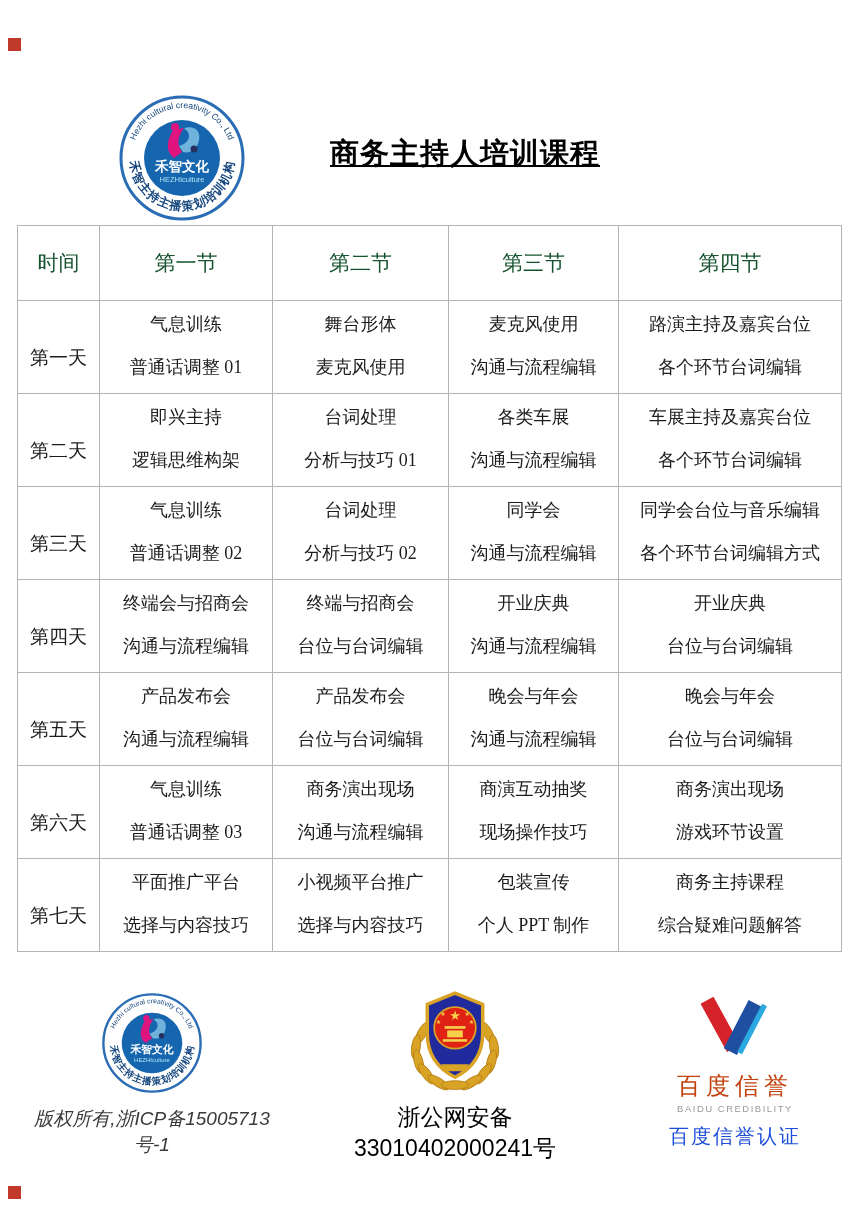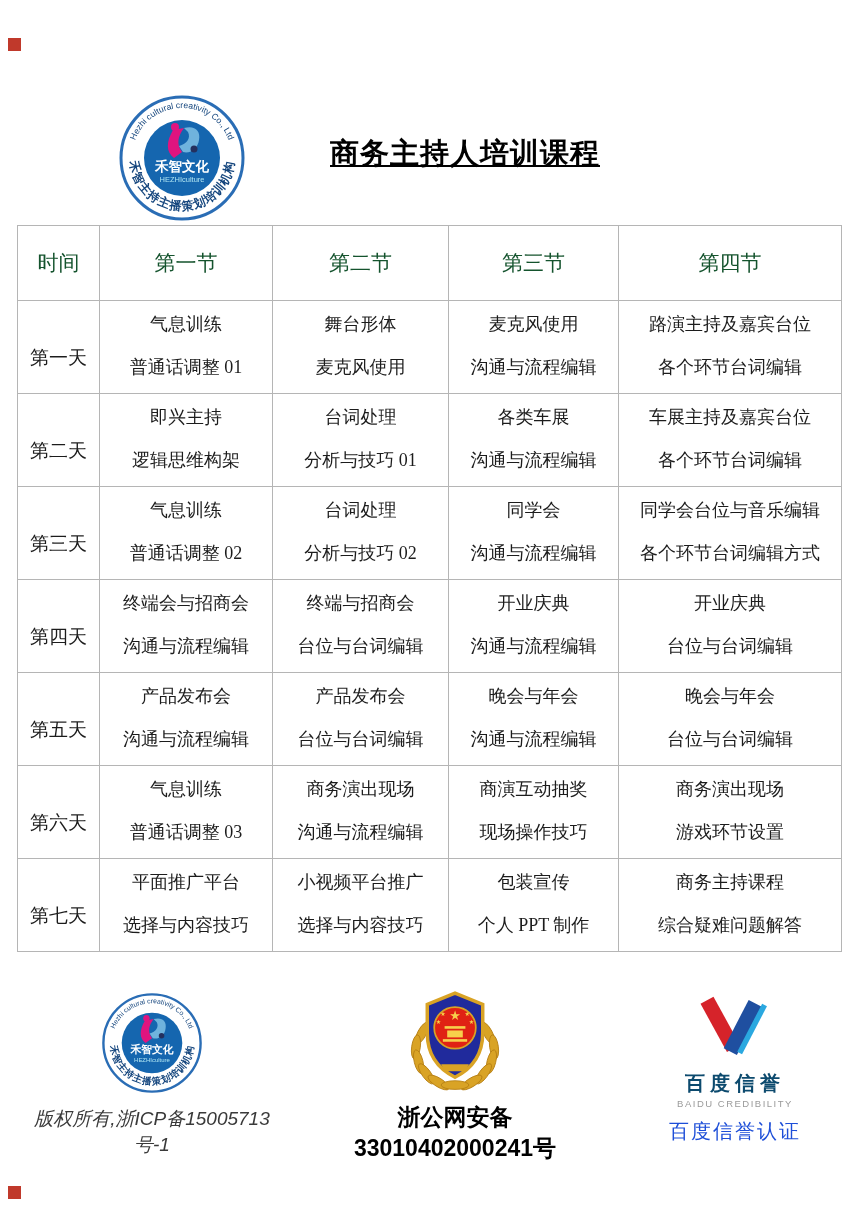--- a/index.html
+++ b/index.html
@@ -28,24 +28,24 @@
   .cell{box-sizing:border-box;height:92px;display:flex;flex-direction:column;
         align-items:center;justify-content:space-between;padding:13px 2px 15px;}
   .cell div{font-size:18px;line-height:1.15;white-space:nowrap;}
 
   
   .f-left{position:absolute;left:27px;top:992px;width:250px;text-align:center;}
   .f-left .copyright{margin-top:8px;font-family:"Liberation Sans","DejaVu Sans",sans-serif;
                      font-size:19px;color:#3a3a3a;font-style:italic;}
   .f-center{position:absolute;left:320px;top:988px;width:270px;text-align:center;}
   .f-center .police-record{margin-top:6px;font-family:"Liberation Sans","DejaVu Sans",sans-serif;
-                           font-size:23px;font-weight:bold;color:#000;}
+                           font-size:23px;font-weight:normal;color:#000;}
   .f-right{position:absolute;left:650px;top:994px;width:170px;text-align:center;
            font-family:"Liberation Sans","DejaVu Sans",sans-serif;}
-  .f-right .baidu-cn{margin-top:2px;font-size:20px;letter-spacing:5px;color:#0c4a6e;font-weight:bold;}
+  .f-right .baidu-cn{margin-top:2px;font-size:24px;letter-spacing:5px;color:#c2410c;}
   .f-right .baidu-en{margin-top:1px;font-size:9.5px;letter-spacing:1.5px;color:#9a9a9a;}
   .f-right .baidu-cert{margin-top:9px;font-size:20px;letter-spacing:2px;color:#1d4ed8;}
 </style>
 </head>
 <body>
 
 <div class="page">
 
   <div class="red-marker top"></div>
   <div class="red-marker bottom"></div>

